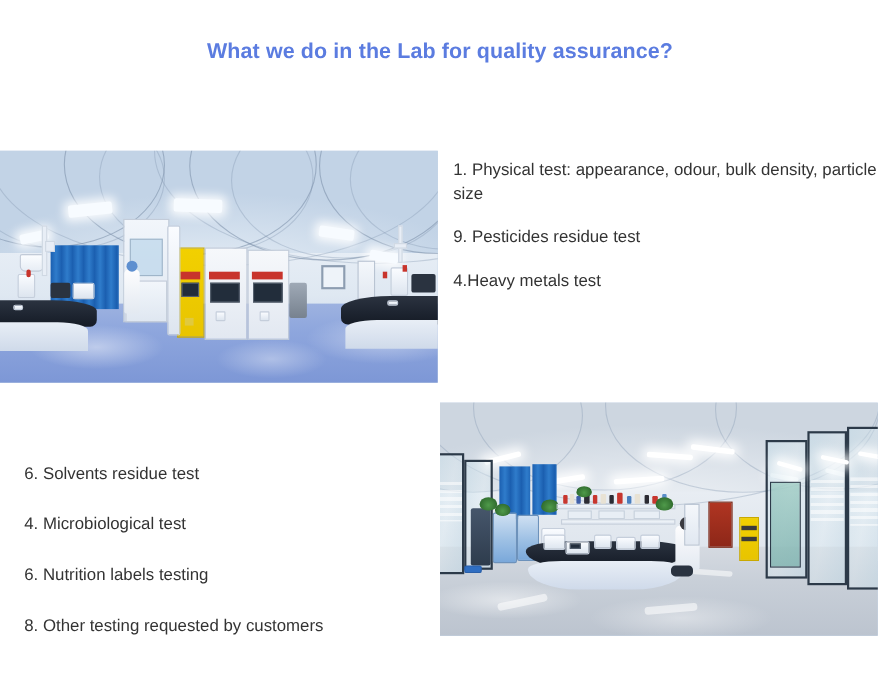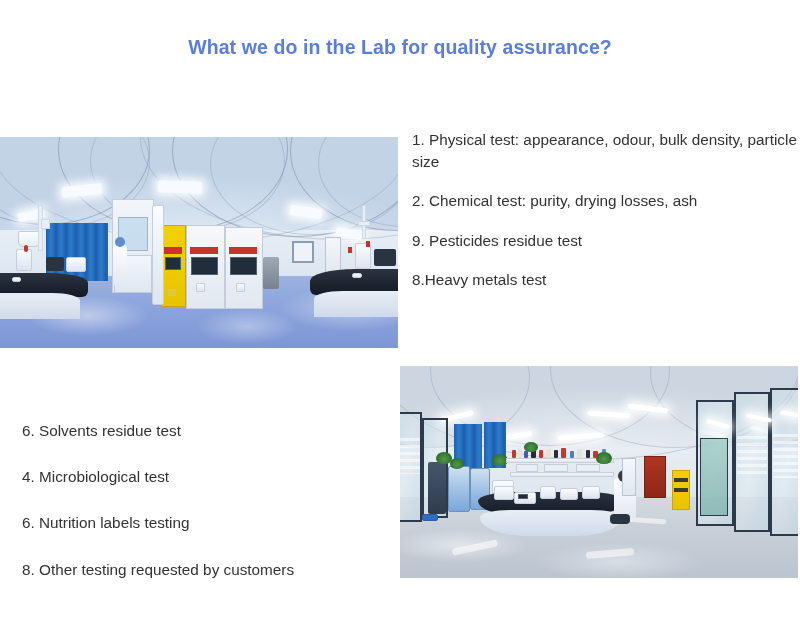--- a/index.html
+++ b/index.html
@@ -185,21 +185,21 @@
   }
   .beam { position:absolute; background: rgba(255,255,255,.55); border-radius: 3px; }
 
   
   .textblock {
     position: absolute;
     color: #333333;
     font-size: 15.3px;
     line-height: 1.45;
   }
-  #text-right { left: 412px; top: 129px; width: 388px; }
+  #text-right { left: 412px; top: 144px; width: 388px; }
   #text-left  { left: 22px;  top: 420px; width: 370px; }
   .textblock .item { margin-bottom: 17px; }
   .textblock .item:last-child { margin-bottom: 0; }
   #text-left .item { margin-bottom: 24px; }
 </style>
 </head>
 <body>
 
 <div class="page">
 
@@ -271,23 +271,22 @@
       <div class="lbl-red" style="left:366px; top:104px; width:4px; height:6px;"></div>
       <div class="equip-dark" style="left:374px; top:112px; width:22px; height:17px;"></div>
       <div class="bench-dark" style="left:310px; top:132px; width:100px; height:26px; border-radius: 45% 0 0 6px;"></div>
       <div class="bench-base" style="left:314px; top:154px; width:96px; height:26px; border-radius: 30% 0 0 0;"></div>
       <div class="equip-white" style="left:352px; top:136px; width:10px; height:5px;"></div>
     </div>
   </div>
 
   <div class="textblock" id="text-right">
     <div class="item">1. Physical test: appearance, odour, bulk density, particle size</div>
-    <div class="item">2. Chemical test: purity, drying losses, ash</div>
     <div class="item">9. Pesticides residue test</div>
-    <div class="item">8.Heavy metals test</div>
+    <div class="item">4.Heavy metals test</div>
   </div>
 
   <div class="textblock" id="text-left">
     <div class="item">6. Solvents residue test</div>
     <div class="item">4. Microbiological test</div>
     <div class="item">6. Nutrition labels testing</div>
     <div class="item">8. Other testing requested by customers</div>
   </div>
 
   <div class="photo" id="photo-bottom" title="360 degree panoramic view of a testing laboratory with curved glass partition wall, curved bench with instruments and a seated technician in a white coat">

